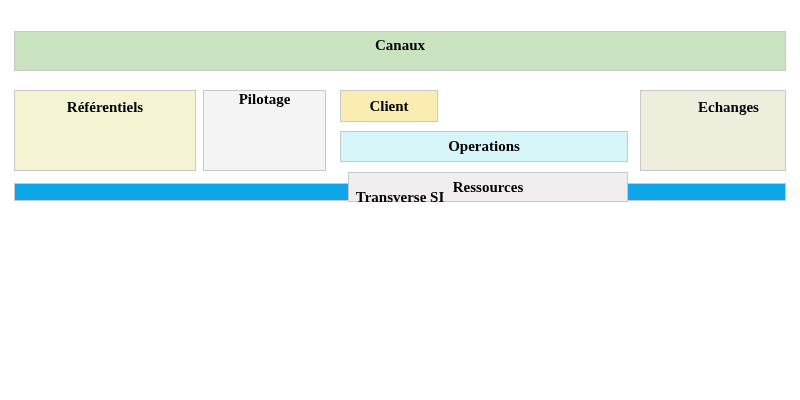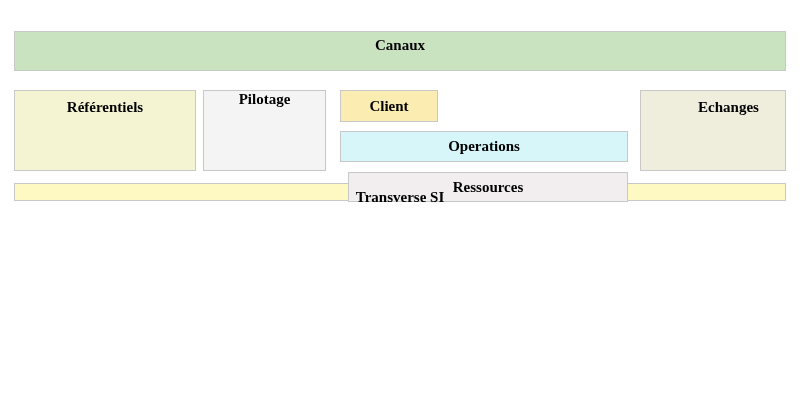--- a/index.html
+++ b/index.html
@@ -114,21 +114,21 @@
     height: 28px;
     line-height: 26px;
     background: #fb99e8;
     margin-bottom: 10px;
   }
 
   
   .banner-transverse {
     height: 18px;
     line-height: 27px;
-    background: #fef9c3;
+    background: #0ea5e9;
   }
 </style>
 </head>
 <body>
 
 <div id="diagram">
 
   <div class="block banner-canaux">Canaux</div>
 
   <div class="row-middle">

